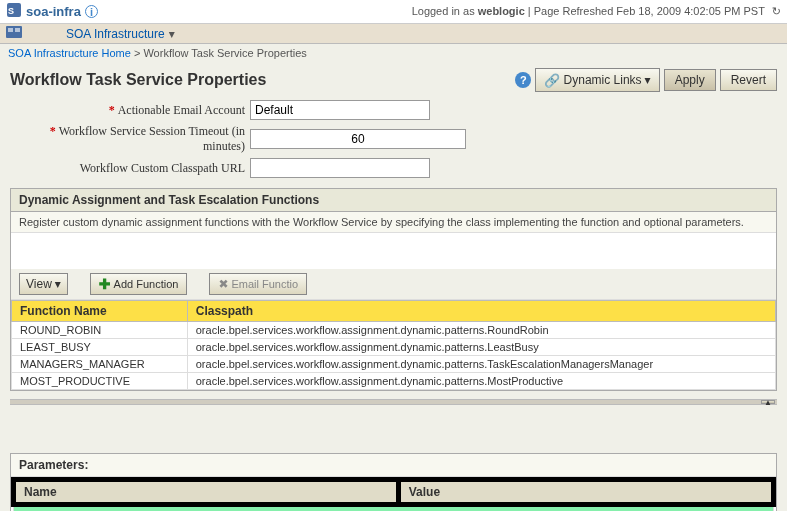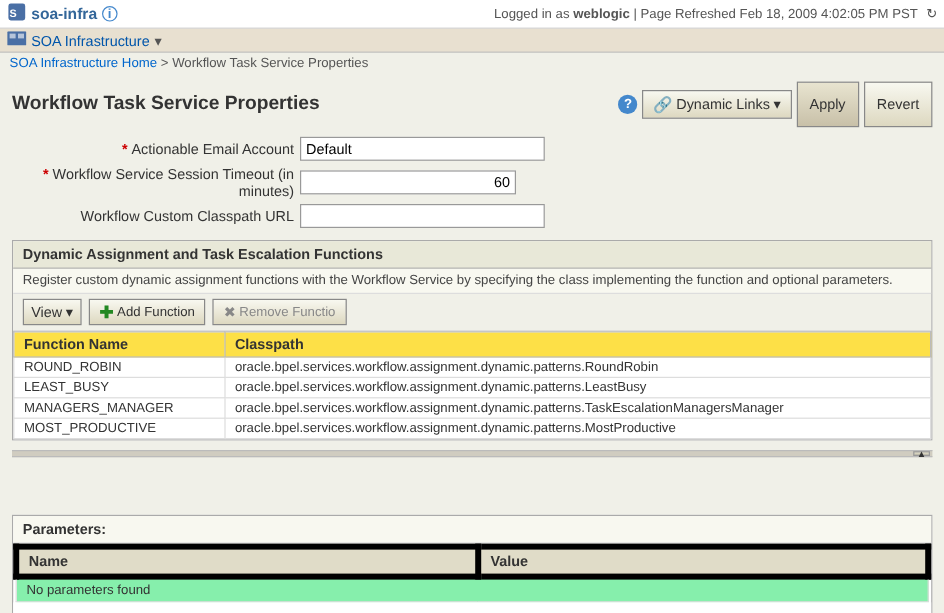--- a/index.html
+++ b/index.html
@@ -86,34 +86,35 @@
       display: flex;
       align-items: center;
       margin-bottom: 4px;
     }
     .form-label {
       text-align: right;
       width: 240px;
       padding-right: 5px;
       color: #333;
       font-size: 12px;
+      font-family: Liberation Serif, serif;
     }
     .form-label .required {
       color: #cc0000;
       font-weight: bold;
     }
     .form-input {
       border: 1px solid #999;
       background: #fff;
       padding: 2px 4px;
       font-size: 12px;
       height: 20px;
     }
-    .form-input-wide { width: 204px; }
-    .form-input-num { width: 180px; text-align: right; }
+    .form-input-wide { width: 180px; }
+    .form-input-num { width: 216px; text-align: center; }
 
     
     .section-panel {
       border: 1px solid #aaa;
       background: #fff;
       margin-bottom: 8px;
     }
     .section-header {
       background: #e8e8d8;
       padding: 4px 8px;
@@ -127,34 +128,35 @@
       color: #444;
       background: #f8f8f0;
       border-bottom: 1px solid #ddd;
     }
 
     
     .toolbar {
       padding: 4px 8px;
       display: flex;
       align-items: center;
-      gap: 6px;
+      gap: 22px;
       border-bottom: 1px solid #ddd;
       background: #f0f0e8;
+      margin-top: 36px;
     }
 
     
     .btn {
       border: 1px solid #888;
       background: linear-gradient(to bottom, #f8f8f0, #ddd8c0);
       padding: 2px 10px;
       font-size: 12px;
       cursor: pointer;
       color: #333;
-      height: 38px;
+      height: 22px;
     }
     .btn-primary {
       background: linear-gradient(to bottom, #e8e4d0, #c8c0a8);
     }
 
     .btn-icon {
       border: 1px solid #888;
       background: linear-gradient(to bottom, #f8f8f0, #ddd8c0);
       padding: 2px 8px;
       font-size: 11px;
@@ -343,21 +345,21 @@
 </div>
 
 <div class="soa-nav">
   <span>
     <svg width="16" height="12" viewBox="0 0 16 12">
       <rect x="0" y="0" width="16" height="12" rx="1" fill="#4a6fa5"></rect>
       <rect x="2" y="2" width="5" height="4" fill="#fff" opacity="0.6"></rect>
       <rect x="9" y="2" width="5" height="4" fill="#fff" opacity="0.6"></rect>
     </svg>
   </span>
-  <span class="soa-text" style="cursor:pointer; color:#0055aa;">SOA Infrastructure</span>
+  <span class="soa-text" style="cursor:pointer; color:#0055aa;margin-left:40px;">SOA Infrastructure</span>
   <span style="cursor:pointer; color:#555;">▾</span>
 </div>
 
 <div class="breadcrumb">
   <a href="#">SOA Infrastructure Home</a>
   <span> &gt; </span>
   <span>Workflow Task Service Properties</span>
 </div>
 
 <div class="main-content">
@@ -403,21 +405,21 @@
       <button class="view-btn">
         <span>View</span>
         <span>▾</span>
       </button>
       <button class="btn-icon">
         <span class="plus-icon">✚</span>
         <span>Add Function</span>
       </button>
       <button class="btn-icon" style="color:#888;">
         <span class="x-icon">✖</span>
-        <span>Remove Functio</span>
+        <span>Email Functio</span>
       </button>
     </div>
 
     <table class="data-table">
       <thead>
         <tr>
           <th>Function Name</th>
           <th>Classpath</th>
         </tr>
       </thead>

